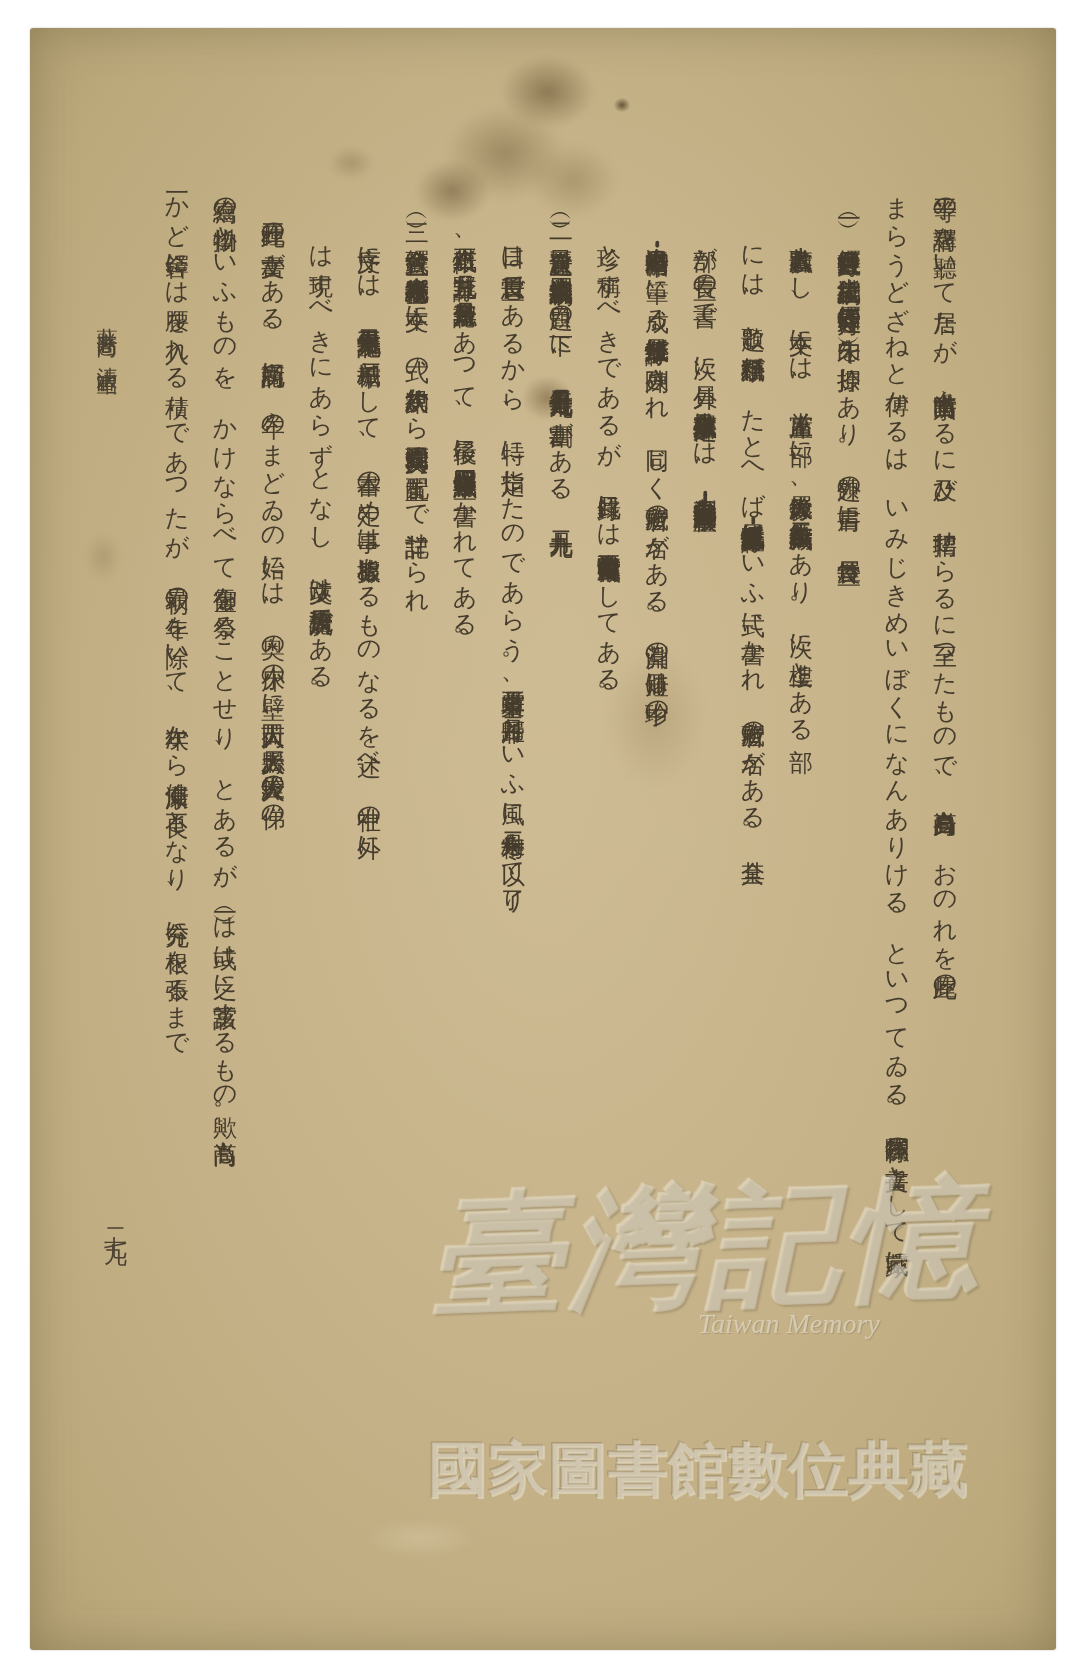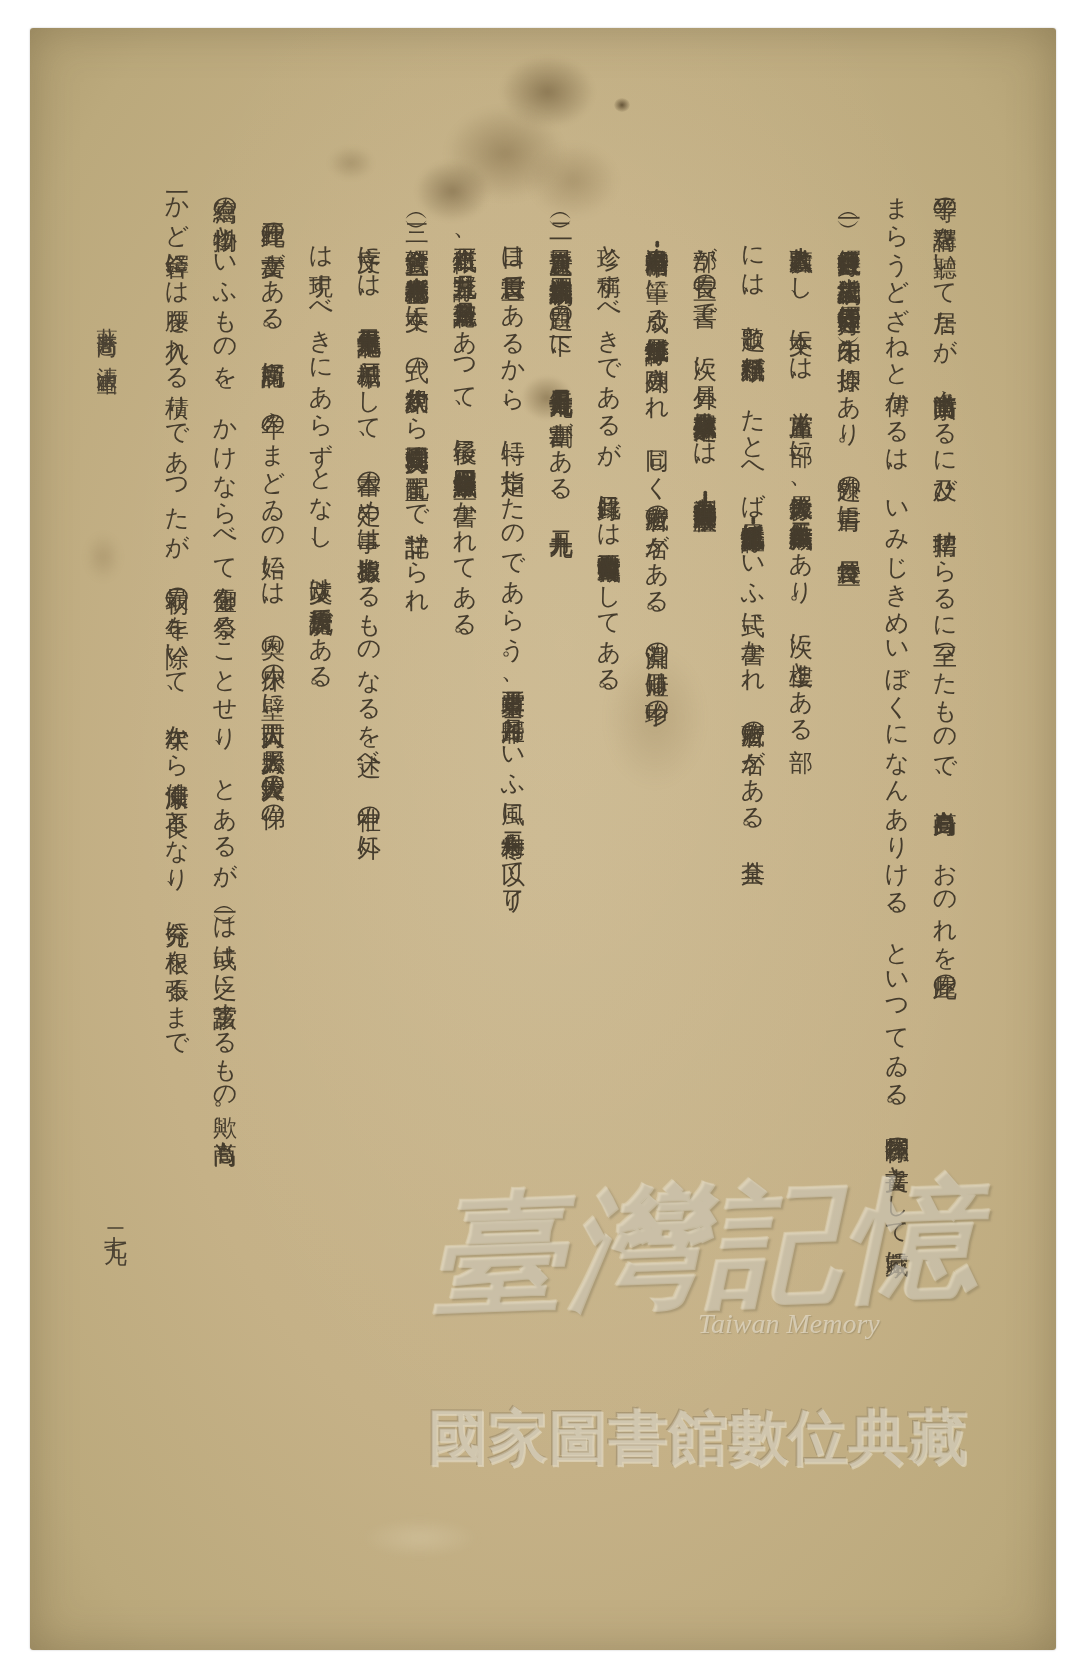--- a/index.html
+++ b/index.html
@@ -64,21 +64,21 @@
     transform:rotate(-2deg);
   }
   .wm-en{
     position:absolute;left:668px;top:1280px;
     font-size:28px;font-style:italic;
     color:rgba(232,226,211,0.62);
     text-shadow:1px 1px 1px rgba(110,98,74,0.30);
     white-space:nowrap;
   }
   .wm-cn{
-    position:absolute;left:398px;top:1370px;width:540px;
+    position:absolute;left:398px;top:1402px;width:540px;
     font-size:60px;font-weight:bold;letter-spacing:0px;white-space:nowrap;
     color:rgba(222,215,198,0.40);
     text-shadow:1px 1px 0 rgba(255,255,245,0.35), -1px -1px 0 rgba(105,92,68,0.30);
   }
 </style>
 </head>
 <body>
 
 <div class="scan">
 

